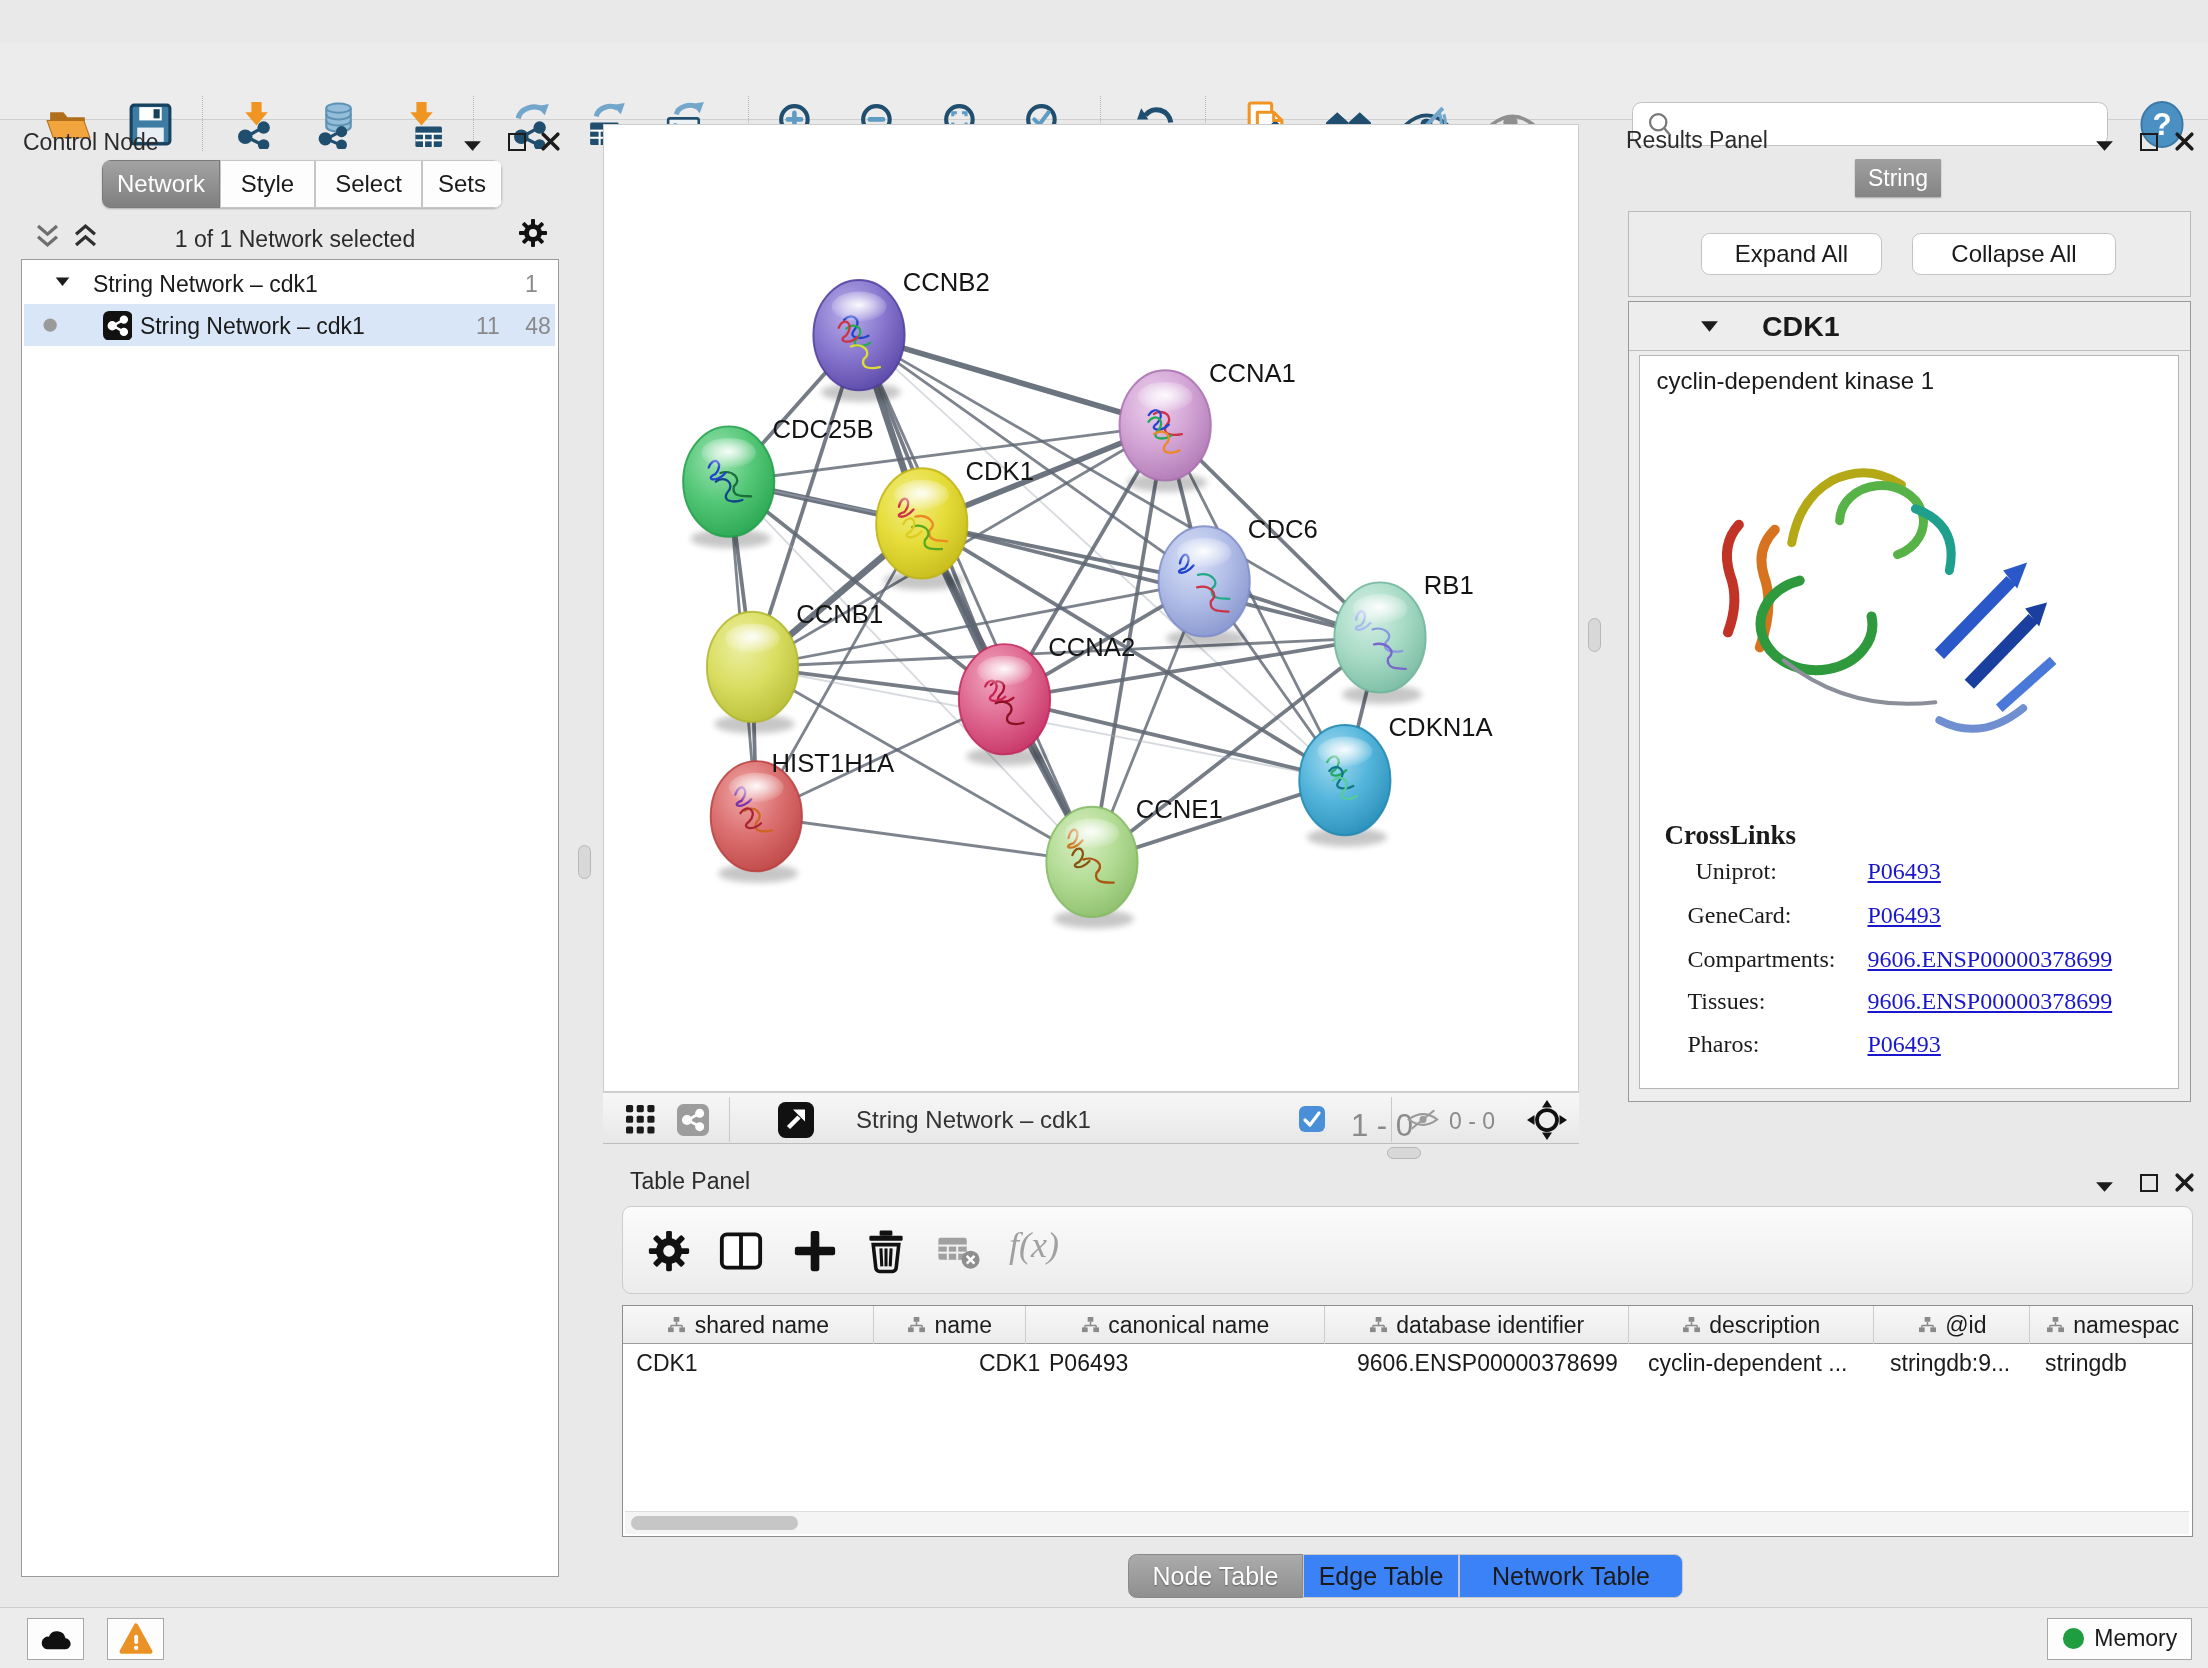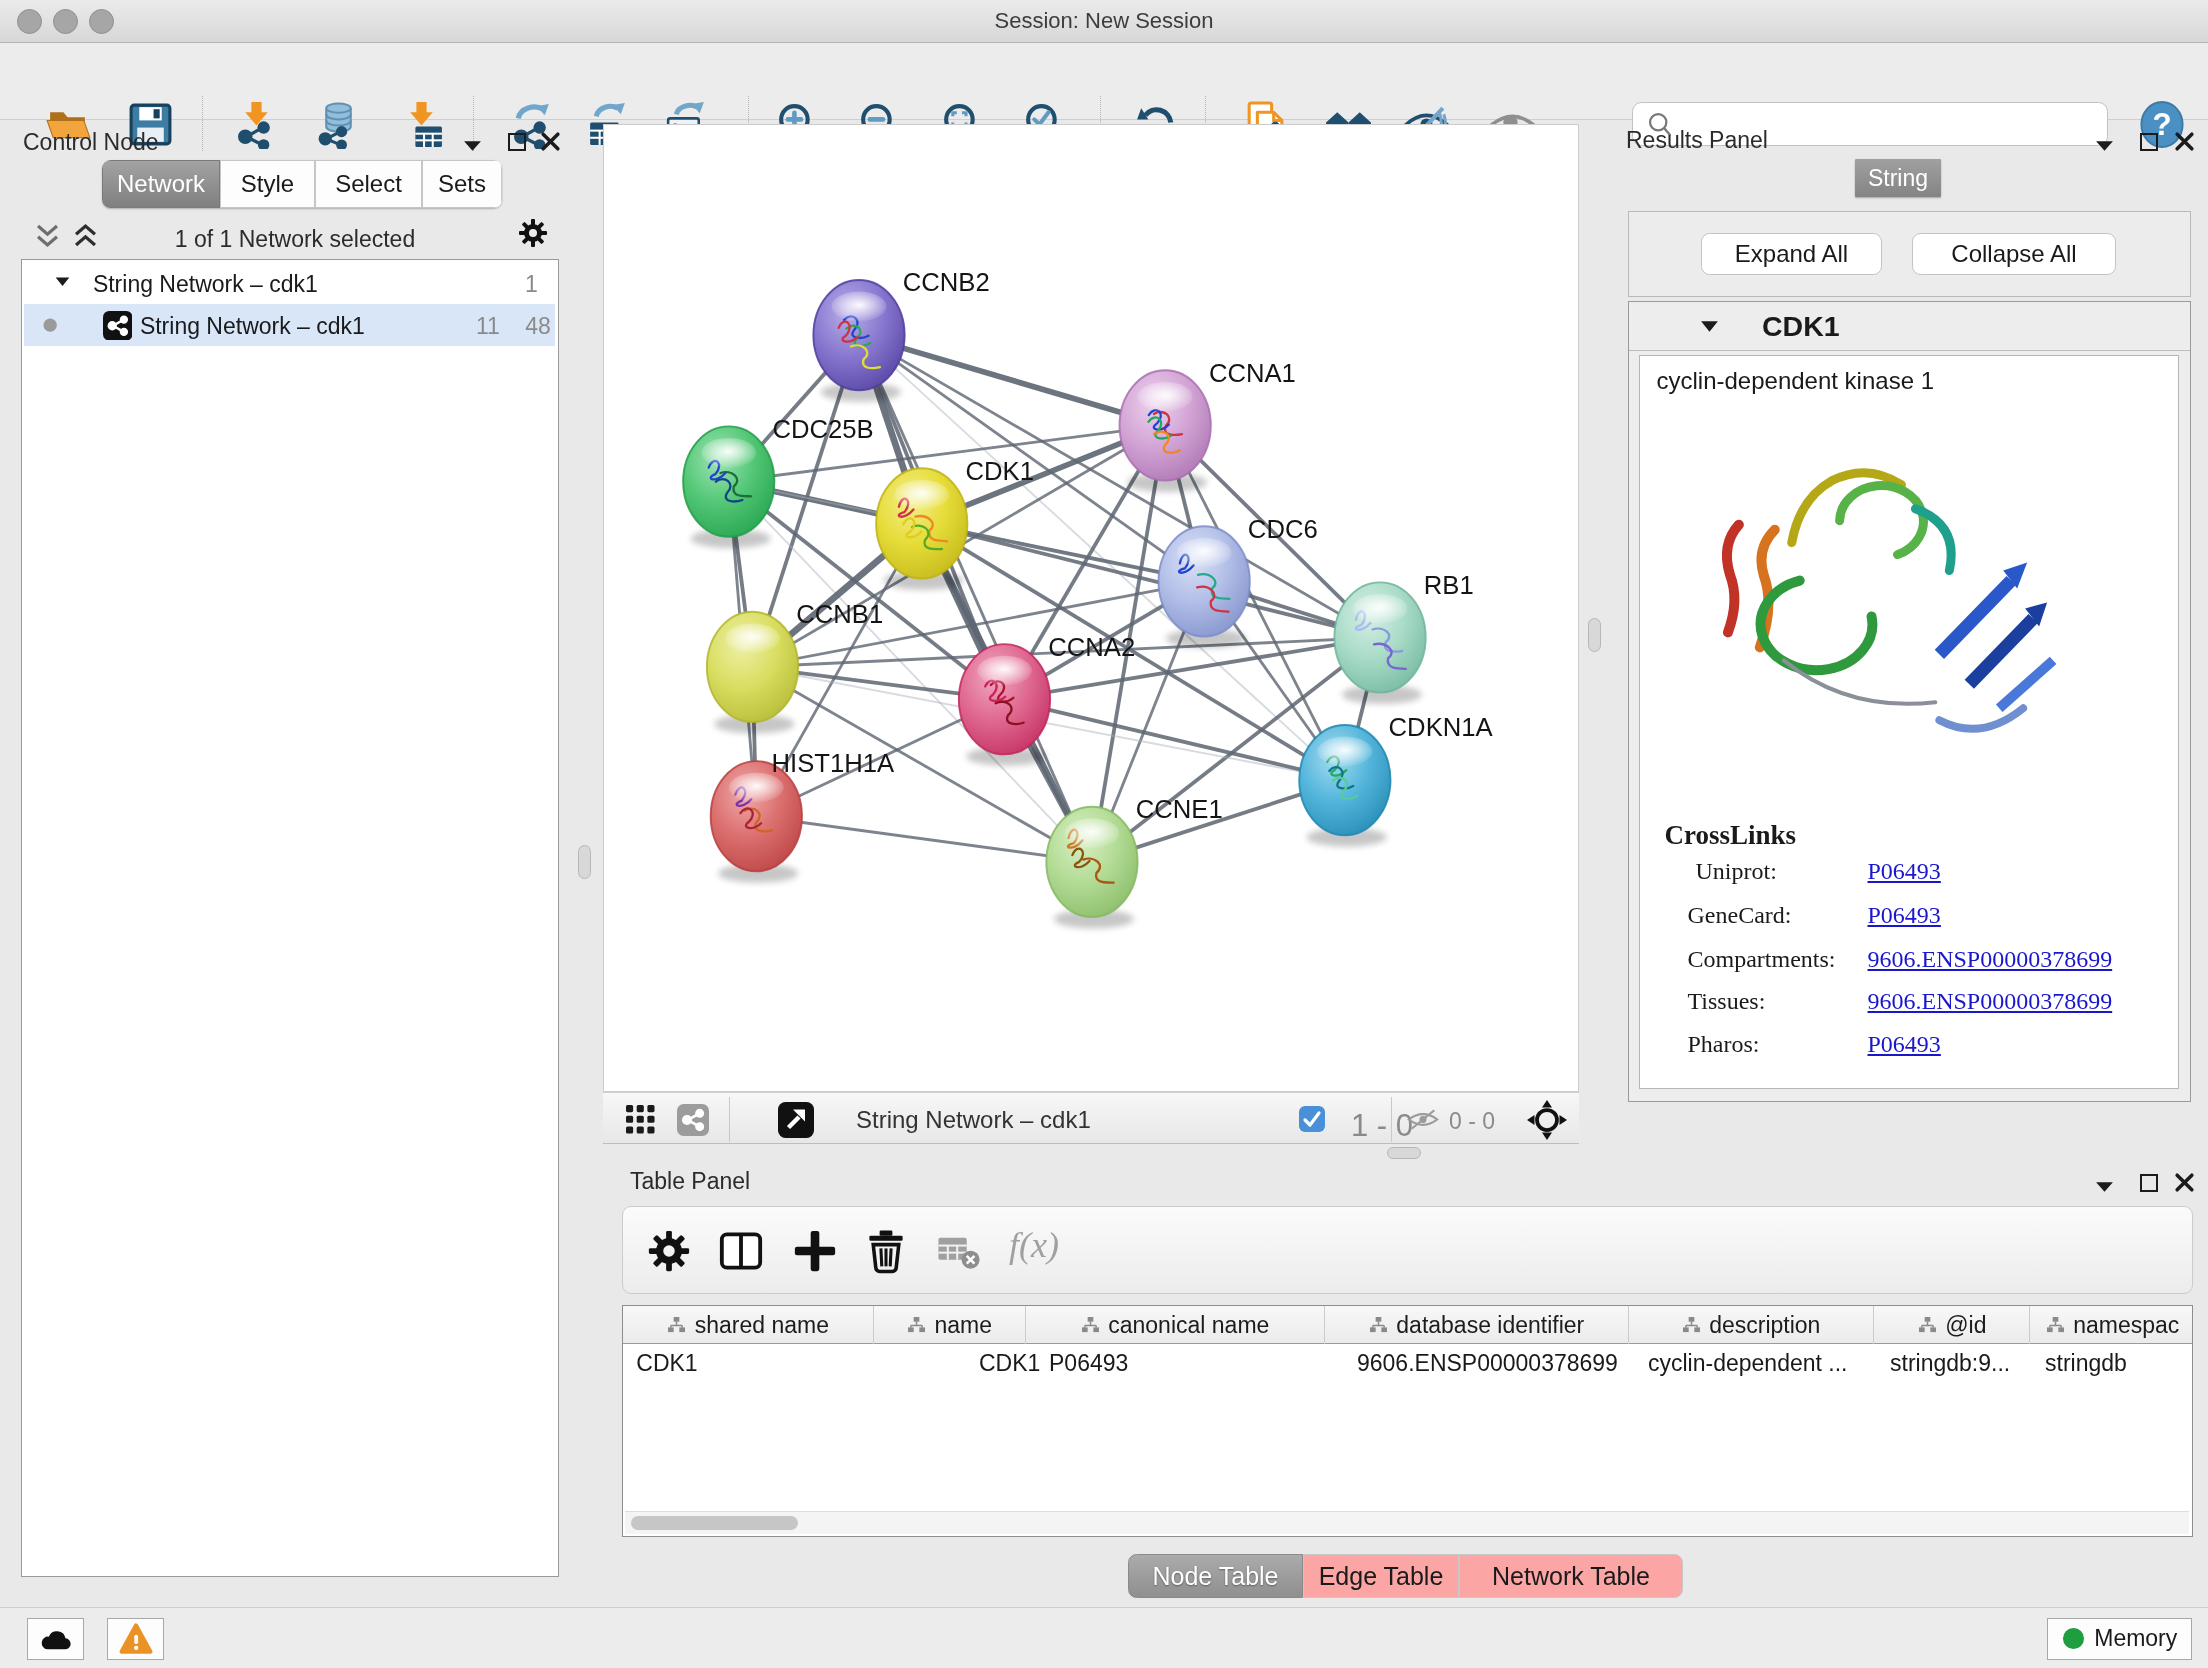--- a/index.html
+++ b/index.html
@@ -57,40 +57,34 @@
     background:linear-gradient(#fbfbfb,#ececec);border:1px solid #cccccc}
   .tbl{left:622px;top:1305px;width:1571px;height:232px;background:#fff;border:1.9px solid #8d8d8d}
   .thead{position:absolute;left:0;top:0;width:100%;height:38px;
     background:linear-gradient(#f8f8f8,#ebebeb);border-bottom:1.9px solid #9a9a9a}
   .thcell{position:absolute;top:0;height:38px;display:flex;align-items:center;justify-content:center;
     gap:8.6px;font-size:23px;color:#1c1c1c;border-right:1px solid #cccccc}
   .tdcell{position:absolute;top:40px;height:34px;font-size:23px;display:flex;align-items:center}
   .hscroll{position:absolute;left:1.9px;bottom:1.9px;width:1564px;height:23px;background:#f4f4f4;border-top:1px solid #dddddd}
   .hthumb{position:absolute;left:5.7px;top:3.8px;width:167px;height:14.3px;background:#c6c6c6;border-radius:7.6px}
   .btab{position:absolute;top:1554px;height:44px;display:flex;align-items:center;justify-content:center;
-    font-size:25px;background:#fca5a5;border:1px solid #c8c8c8;cursor:pointer}
+    font-size:25px;background:#3b82f6;border:1px solid #c8c8c8;cursor:pointer}
   .btab.active{background:linear-gradient(#ababab,#8f8f8f);color:#fff;border-color:#8a8a8a;
     text-shadow:0 1px 1.9px rgba(0,0,0,.4)}
   
   .statusbar{left:0;top:1607px;width:2208px;height:61px;background:#ececec;border-top:1px solid #cdcdcd}
   .sbtn{position:absolute;top:9.5px;height:42px;background:#fdfdfd;border:1.9px solid #a8a8a8;
     display:flex;align-items:center;justify-content:center;cursor:pointer}
   svg text{font-family:"Liberation Sans",sans-serif}
 </style>
 </head>
 <body>
 
 <div class="app">
 
-  <div class="abs titlebar">
-    <div class="abs tlight" style="left:17px"></div>
-    <div class="abs tlight" style="left:53px"></div>
-    <div class="abs tlight" style="left:89px"></div>
-    <div class="abs wintitle">Session: New Session</div>
-  </div>
 
   <div class="abs toolbar">
     <svg class="tbicon" style="left:44px" viewBox="0 0 48 48">
         <path d="M6 12h13l4 5h17v6H6z" fill="#b06f1a"></path>
         <path d="M3 20h36l6 17H9z" fill="#f2a53d" stroke="#b06f1a"></path>
       </svg>
     <svg class="tbicon" style="left:126px" viewBox="0 0 48 48">
         <rect x="5" y="5" width="38" height="38" rx="3" fill="#3d7ca3" stroke="#17425e" stroke-width="3"></rect>
         <rect x="13" y="7" width="22" height="13" fill="#fff"></rect>
         <rect x="27" y="9" width="6" height="9" fill="#17425e"></rect>

